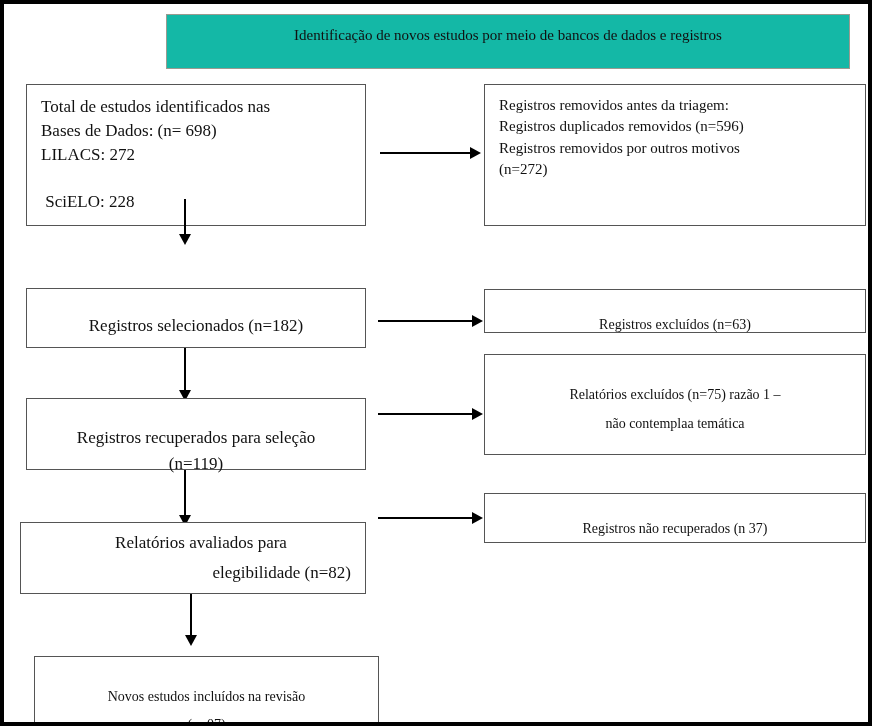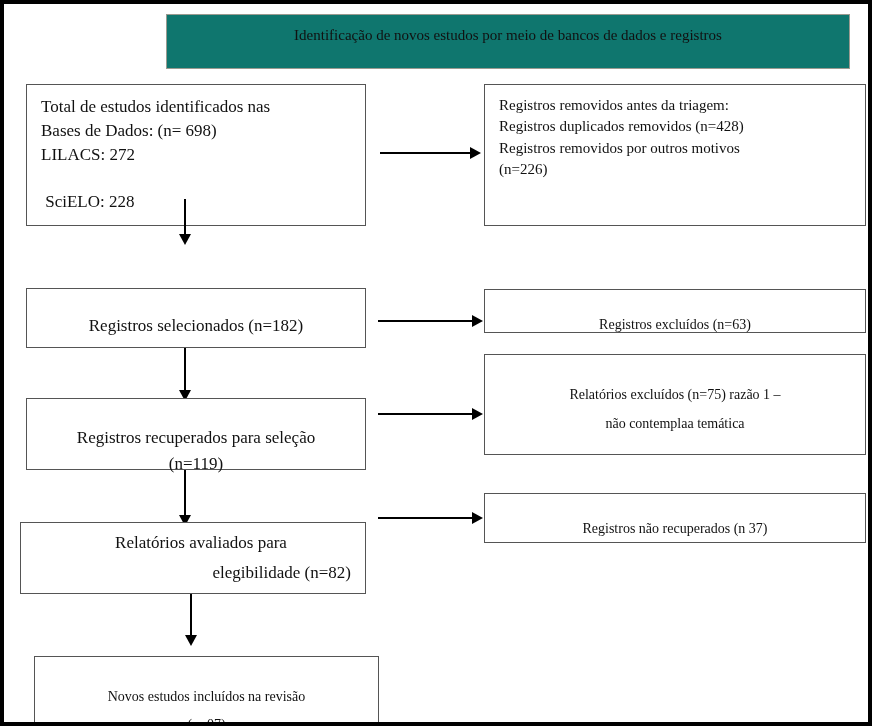--- a/index.html
+++ b/index.html
@@ -35,21 +35,21 @@
   .pad-center{ padding: 26px 10px 8px 10px; text-align: center; }
 
   
   #header-banner {
     position: absolute;
     left: 162px;
     top: 10px;
     width: 684px;
     height: 55px;
     box-sizing: border-box;
-    background: #0f766e;
+    background: #14b8a6;
     border: 1px solid #9a9a90;
     display: flex;
     align-items: flex-start;
     justify-content: center;
     padding-top: 12px;
     font-size: 15px;
   }
 
   
   .v-arrow, .h-arrow {
@@ -97,23 +97,23 @@
   <div class="box pad-left" style="left:22px; top:80px; width:340px; height:142px; font-size:17px; line-height:1.40;">
     <span class="line">Total de estudos identificados nas</span>
     <span class="line">Bases de Dados: (n= 698)</span>
     <span class="line">LILACS: 272</span>
     <span class="line">&nbsp;</span>
     <span class="line"> SciELO: 228</span>
   </div>
 
   <div class="box pad-left" style="left:480px; top:80px; width:382px; height:142px; font-size:15px; line-height:1.42;">
     <span class="line">Registros removidos antes da triagem:</span>
-    <span class="line">Registros duplicados removidos (n=428)</span>
+    <span class="line">Registros duplicados removidos (n=596)</span>
     <span class="line">Registros removidos por outros motivos</span>
-    <span class="line">(n=226)</span>
+    <span class="line">(n=272)</span>
   </div>
 
   <div class="h-arrow" style="left:376px; top:148px; width:100px;">
     <div class="shaft" style="width:92px;"></div>
     <div class="head" style="left:90px;"></div>
   </div>
 
   <div class="v-arrow" style="left:180px; top:195px; height:50px;">
     <div class="shaft" style="height:38px;"></div>
     <div class="head" style="top:35px;"></div>

